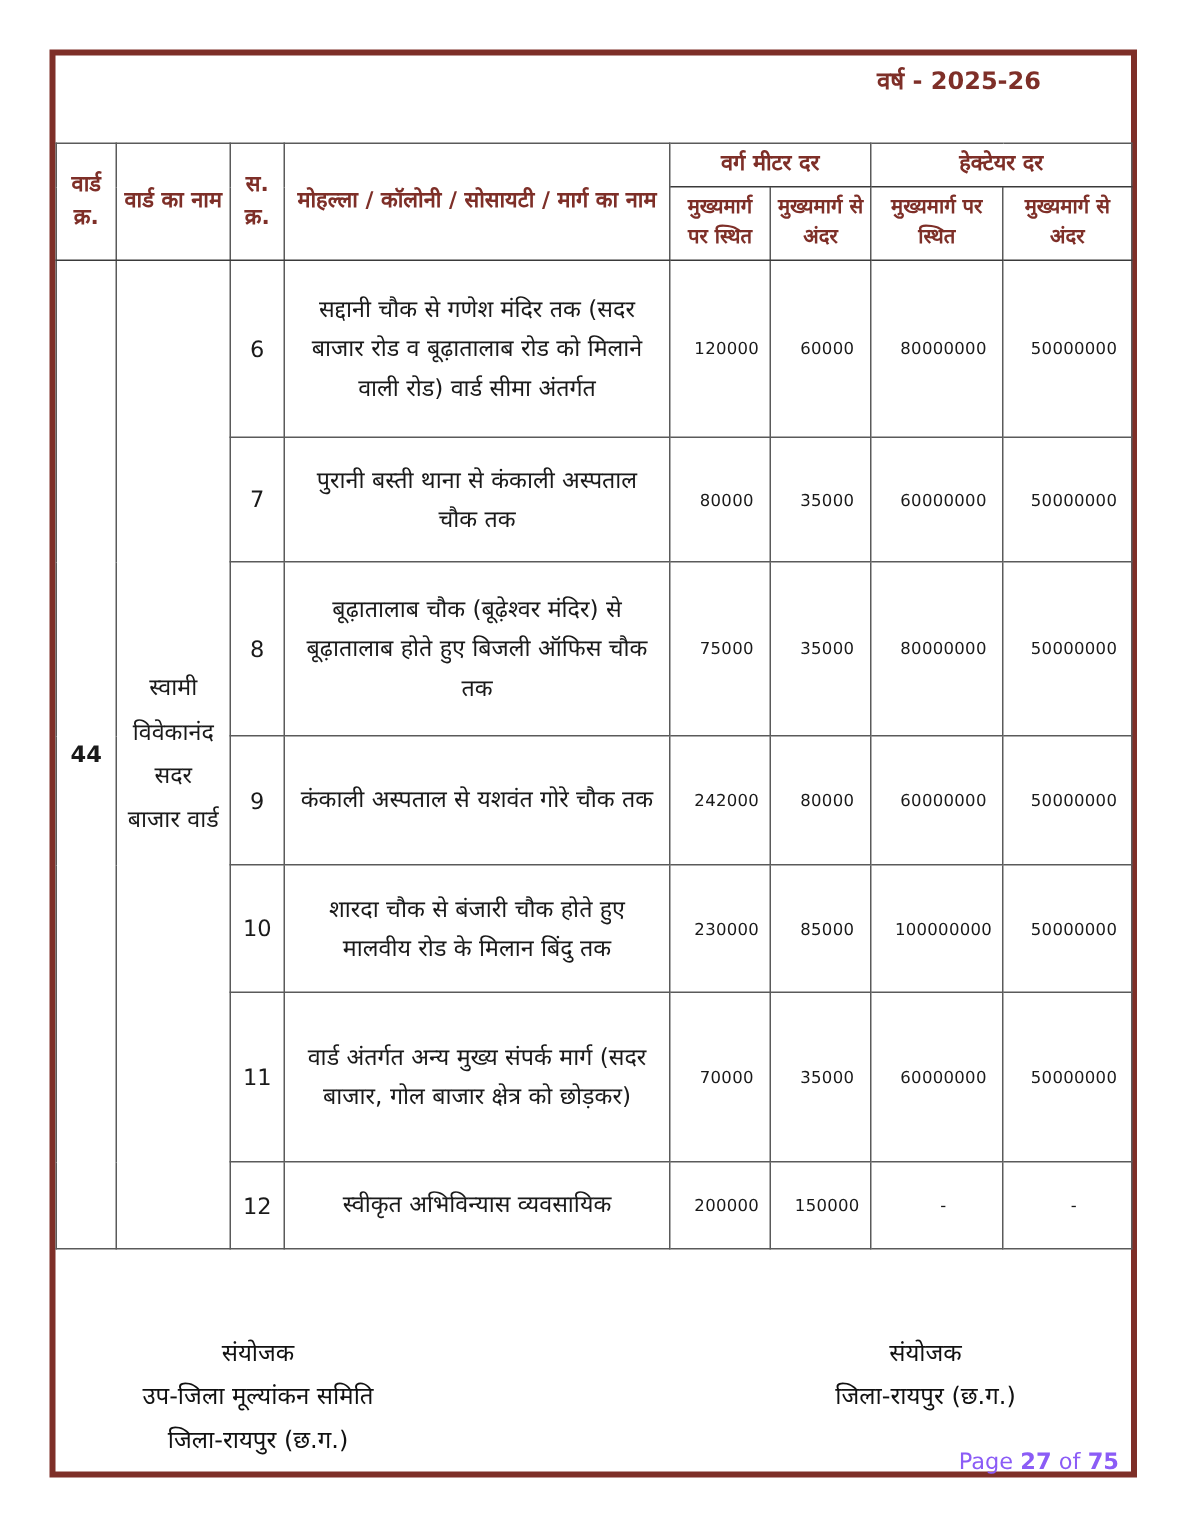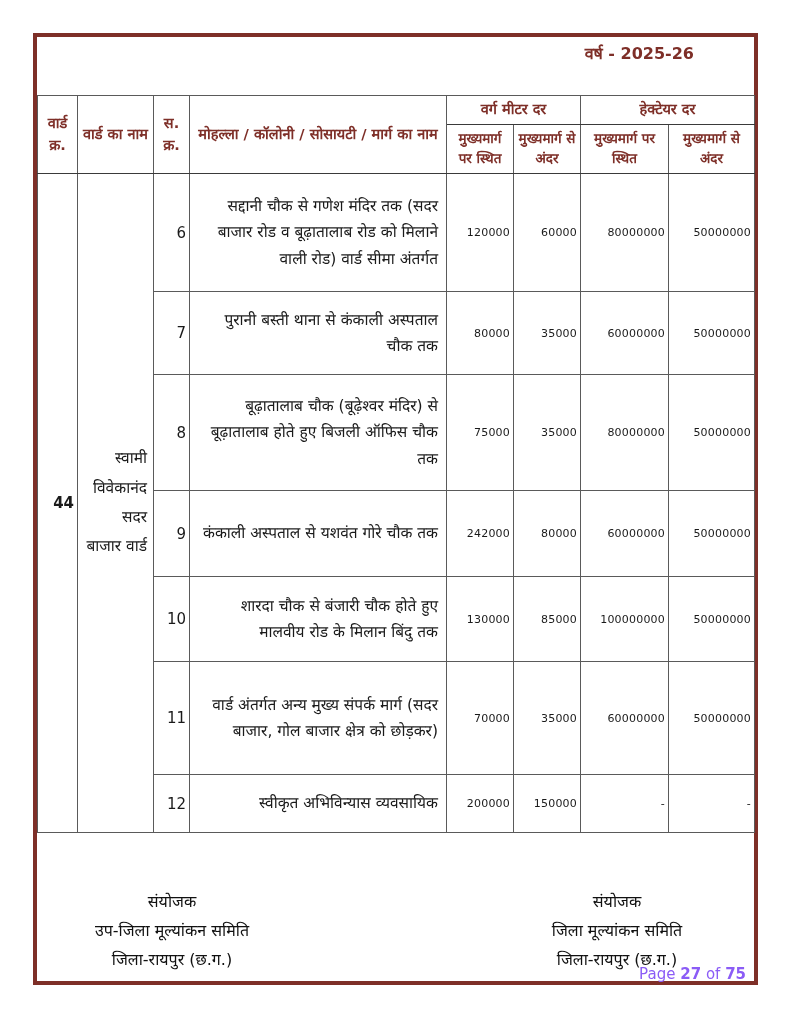--- a/index.html
+++ b/index.html
@@ -31,21 +31,21 @@
     border:1px solid #5a5a5a;padding:2px 3px;vertical-align:middle;
     text-align:center;overflow:hidden;
   }
   .rate-table thead th{
     color:#7e2f28;font-weight:bold;font-size:14.5px;line-height:1.45;
   }
   .rate-table thead tr.h1 th{height:24px;}
   .rate-table thead tr.h2 th{height:44px;font-size:13.5px;}
   .rate-table thead tr.h2 th,
   .rate-table thead tr.h1 th{border-bottom-color:#3a3a3a;}
-  .rate-table td{font-size:15px;text-align:right;}
+  .rate-table td{font-size:15px;}
   .rate-table td.locality{font-size:15.5px;line-height:1.7;padding:4px 8px;}
   .rate-table td.num{font-size:11px;letter-spacing:0.2px;padding-left:12px;}
   .rate-table td.ward-no{font-size:15px;font-weight:bold;}
   .rate-table td.ward-name{font-size:15.5px;line-height:1.9;padding:4px 6px;}
   
   col.c-wardno{width:40px;}
   col.c-wardname{width:76px;}
   col.c-sno{width:36px;}
   col.c-loc{width:257px;}
   col.c-sqm1{width:67px;}
@@ -133,21 +133,21 @@
         <td>9</td>
         <td class="locality">कंकाली अस्पताल से यशवंत गोरे चौक तक</td>
         <td class="num">242000</td>
         <td class="num">80000</td>
         <td class="num">60000000</td>
         <td class="num">50000000</td>
       </tr>
       <tr class="r4">
         <td>10</td>
         <td class="locality">शारदा चौक से बंजारी चौक होते हुए मालवीय रोड के मिलान बिंदु तक</td>
-        <td class="num">130000</td>
+        <td class="num">230000</td>
         <td class="num">85000</td>
         <td class="num">100000000</td>
         <td class="num">50000000</td>
       </tr>
       <tr class="r5">
         <td>11</td>
         <td class="locality">वार्ड अंतर्गत अन्य मुख्य संपर्क मार्ग (सदर बाजार, गोल बाजार क्षेत्र को छोड़कर)</td>
         <td class="num">70000</td>
         <td class="num">35000</td>
         <td class="num">60000000</td>
@@ -165,19 +165,18 @@
   </table>
 
   <div class="sig sig-left">
     <div>संयोजक</div>
     <div>उप-जिला मूल्यांकन समिति</div>
     <div>जिला-रायपुर (छ.ग.)</div>
   </div>
 
   <div class="sig sig-right">
     <div>संयोजक</div>
-    <div>जिला मूल्यांकन समिति</div>
     <div>जिला-रायपुर (छ.ग.)</div>
   </div>
 
   <div class="page-line"><span>Page</span>&nbsp;<b>27</b>&nbsp;<span>of</span>&nbsp;<b>75</b></div>
 
 </div>
 
 </body></html>

